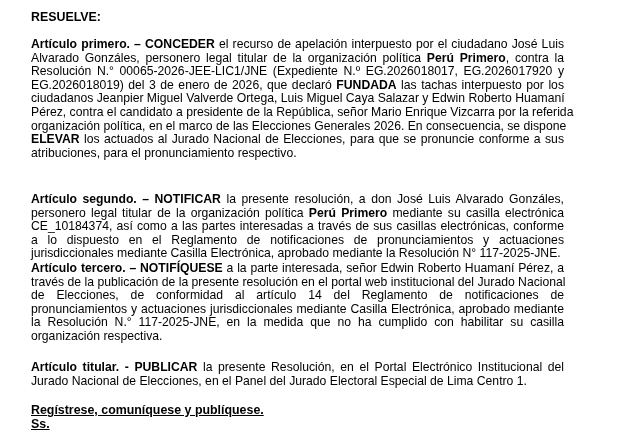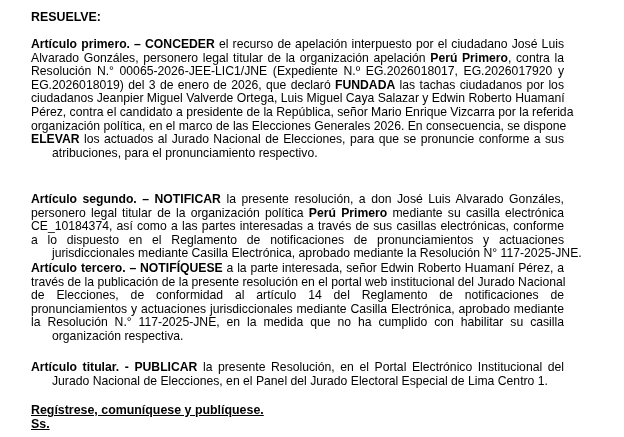--- a/index.html
+++ b/index.html
@@ -13,35 +13,35 @@
   .page { position: relative; width: 624px; height: 403px; }
   .heading {
     position: absolute; left: 31px; top: 11px;
     font-weight: bold; font-size: 12.4px;
   }
   .para {
     position: absolute; left: 31px; width: 533px;
     text-align: justify;
   }
   .para .line { display: block; text-align: justify; text-align-last: justify; white-space: nowrap; }
-  .para .line.last { text-align-last: left; margin-left: 21px; }
+  .para .line.last { text-align-last: left; }
   b { font-weight: bold; }
   .closing { position: absolute; left: 31px; top: 403px; font-weight: bold; font-size: 12.4px; line-height: 14px; text-decoration: underline; }
 </style>
 </head>
 <body>
 
 <div class="page">
   <div class="heading">RESUELVE:</div>
 
   <div class="para" style="top:38px;">
       <span class="line"><b>Artículo primero. – CONCEDER</b><span> el recurso de apelación interpuesto por el ciudadano José Luis</span></span>
-      <span class="line"><span>Alvarado Gonzáles, personero legal titular de la organización apelación </span><b>Perú Primero</b><span>, contra la</span></span>
+      <span class="line"><span>Alvarado Gonzáles, personero legal titular de la organización política </span><b>Perú Primero</b><span>, contra la</span></span>
       <span class="line"><span>Resolución N.° 00065-2026-JEE-LIC1/JNE (Expediente N.º EG.2026018017, EG.2026017920 y</span></span>
-      <span class="line"><span>EG.2026018019) del 3 de enero de 2026, que declaró </span><b>FUNDADA</b><span> las tachas ciudadanos por los</span></span>
+      <span class="line"><span>EG.2026018019) del 3 de enero de 2026, que declaró </span><b>FUNDADA</b><span> las tachas interpuesto por los</span></span>
       <span class="line"><span>ciudadanos Jeanpier Miguel Valverde Ortega, Luis Miguel Caya Salazar y Edwin Roberto Huamaní</span></span>
       <span class="line"><span>Pérez, contra el candidato a presidente de la República, señor Mario Enrique Vizcarra por la referida</span></span>
       <span class="line"><span>organización política, en el marco de las Elecciones Generales 2026. En consecuencia, se dispone</span></span>
       <span class="line"><b>ELEVAR</b><span> los actuados al Jurado Nacional de Elecciones, para que se pronuncie conforme a sus</span></span>
       <span class="line last"><span>atribuciones, para el pronunciamiento respectivo.</span></span>
     </div>
   <div class="para" style="top:193px;">
       <span class="line"><b>Artículo segundo. – NOTIFICAR</b><span> la presente resolución, a don José Luis Alvarado Gonzáles,</span></span>
       <span class="line"><span>personero legal titular de la organización política </span><b>Perú Primero</b><span> mediante su casilla electrónica</span></span>
       <span class="line"><span>CE_10184374, así como a las partes interesadas a través de sus casillas electrónicas, conforme</span></span>

